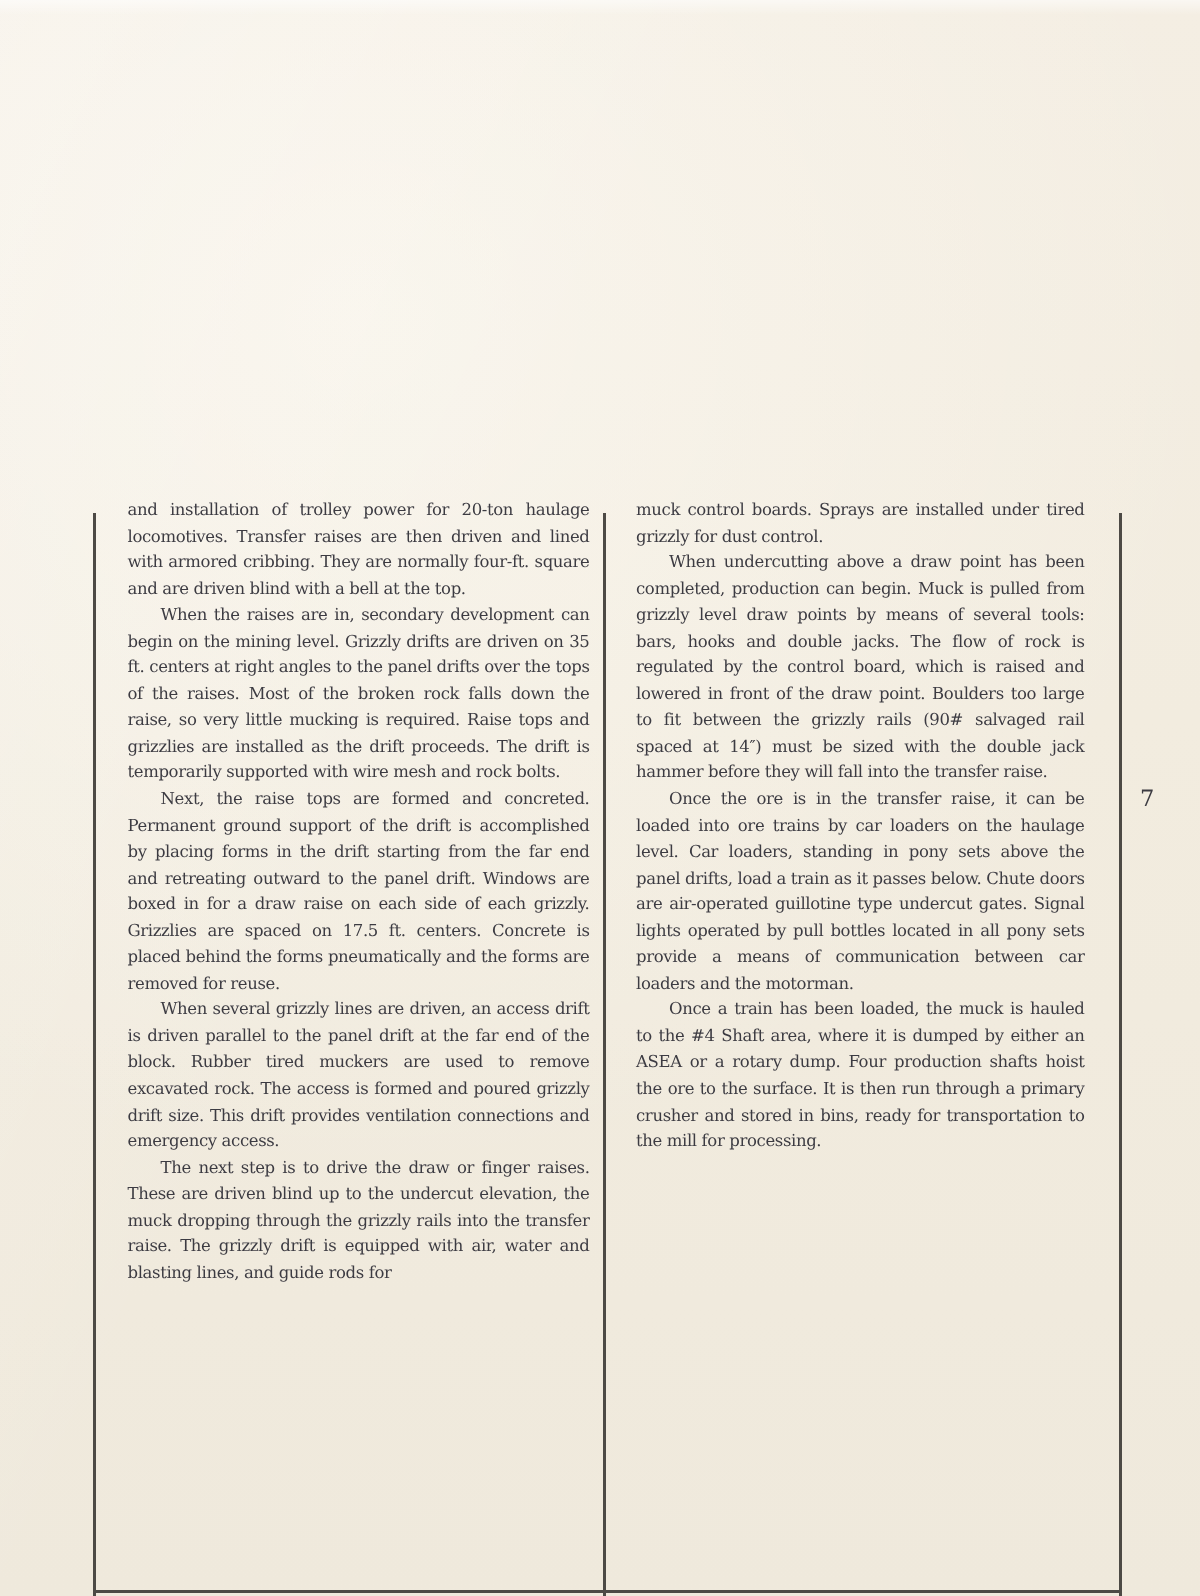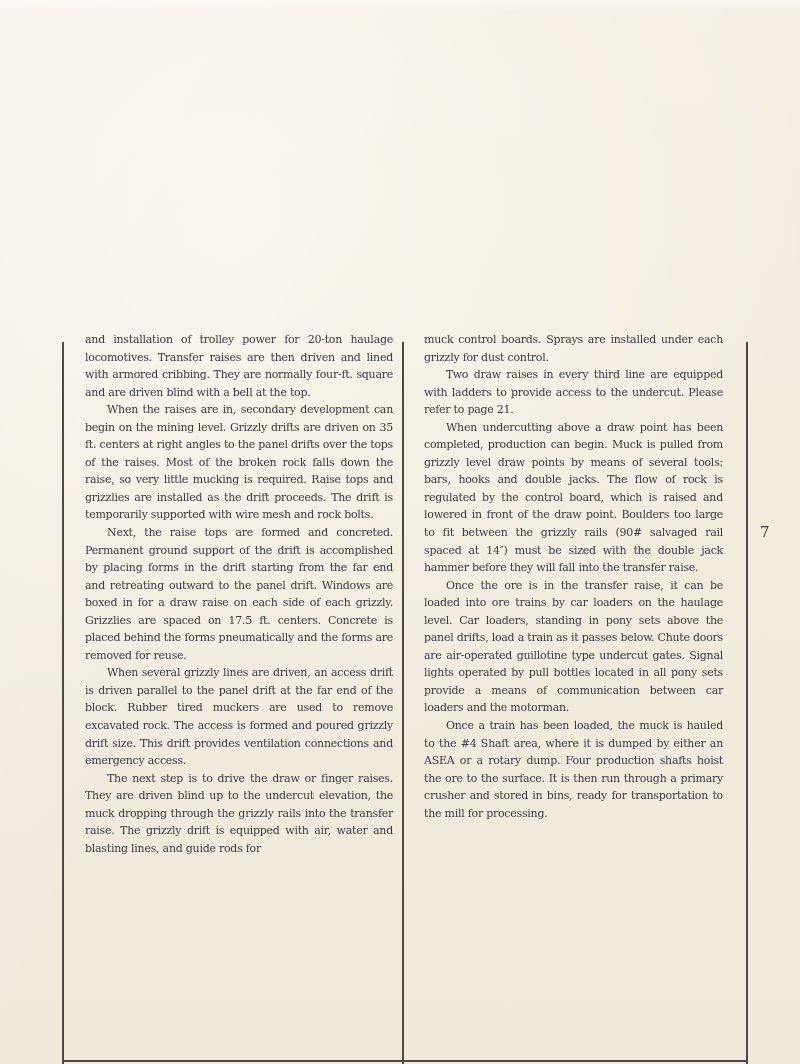--- a/index.html
+++ b/index.html
@@ -66,26 +66,25 @@
   <div class="rule-v rule-left"></div>
   <div class="rule-v rule-mid"></div>
   <div class="rule-v rule-right"></div>
   <div class="rule-bottom"></div>
 
   <div class="col col-left">
     <p class="no-indent">and installation of trolley power for 20-ton haulage locomotives. Transfer raises are then driven and lined with armored cribbing. They are normally four-ft. square and are driven blind with a bell at the top.</p>
     <p>When the raises are in, secondary development can begin on the mining level. Grizzly drifts are driven on 35 ft. centers at right angles to the panel drifts over the tops of the raises. Most of the broken rock falls down the raise, so very little mucking is required. Raise tops and grizzlies are installed as the drift proceeds. The drift is temporarily supported with wire mesh and rock bolts.</p>
     <p>Next, the raise tops are formed and concreted. Permanent ground support of the drift is accomplished by placing forms in the drift starting from the far end and retreating outward to the panel drift. Windows are boxed in for a draw raise on each side of each grizzly. Grizzlies are spaced on 17.5 ft. centers. Concrete is placed behind the forms pneumatically and the forms are removed for reuse.</p>
     <p>When several grizzly lines are driven, an access drift is driven parallel to the panel drift at the far end of the block. Rubber tired muckers are used to remove excavated rock. The access is formed and poured grizzly drift size. This drift provides ventilation connections and emergency access.</p>
-    <p>The next step is to drive the draw or finger raises. They are driven blind up to the undercut elevation, the muck dropping through the grizzly rails into the transfer raise. The grizzly drift is equipped with air, water and blasting lines, and guide rods for</p>
+    <p>The next step is to drive the draw or finger raises. These are driven blind up to the undercut elevation, the muck dropping through the grizzly rails into the transfer raise. The grizzly drift is equipped with air, water and blasting lines, and guide rods for</p>
   </div>
 
   <div class="col col-right">
-    <p class="no-indent">muck control boards. Sprays are installed under each grizzly for dust control.</p>
-    <p>Two draw raises in every third line are equipped with ladders to provide access to the undercut. Please refer to page 21.</p>
+    <p class="no-indent">muck control boards. Sprays are installed under tired grizzly for dust control.</p>
     <p>When undercutting above a draw point has been completed, production can begin. Muck is pulled from grizzly level draw points by means of several tools: bars, hooks and double jacks. The flow of rock is regulated by the control board, which is raised and lowered in front of the draw point. Boulders too large to fit between the grizzly rails (90# salvaged rail spaced at 14″) must be sized with the double jack hammer before they will fall into the transfer raise.</p>
     <p>Once the ore is in the transfer raise, it can be loaded into ore trains by car loaders on the haulage level. Car loaders, standing in pony sets above the panel drifts, load a train as it passes below. Chute doors are air-operated guillotine type undercut gates. Signal lights operated by pull bottles located in all pony sets provide a means of communication between car loaders and the motorman.</p>
     <p>Once a train has been loaded, the muck is hauled to the #4 Shaft area, where it is dumped by either an ASEA or a rotary dump. Four production shafts hoist the ore to the surface. It is then run through a primary crusher and stored in bins, ready for transportation to the mill for processing.</p>
   </div>
 
   <div class="page-number">7</div>
 
 </div>
 
 </body></html>

